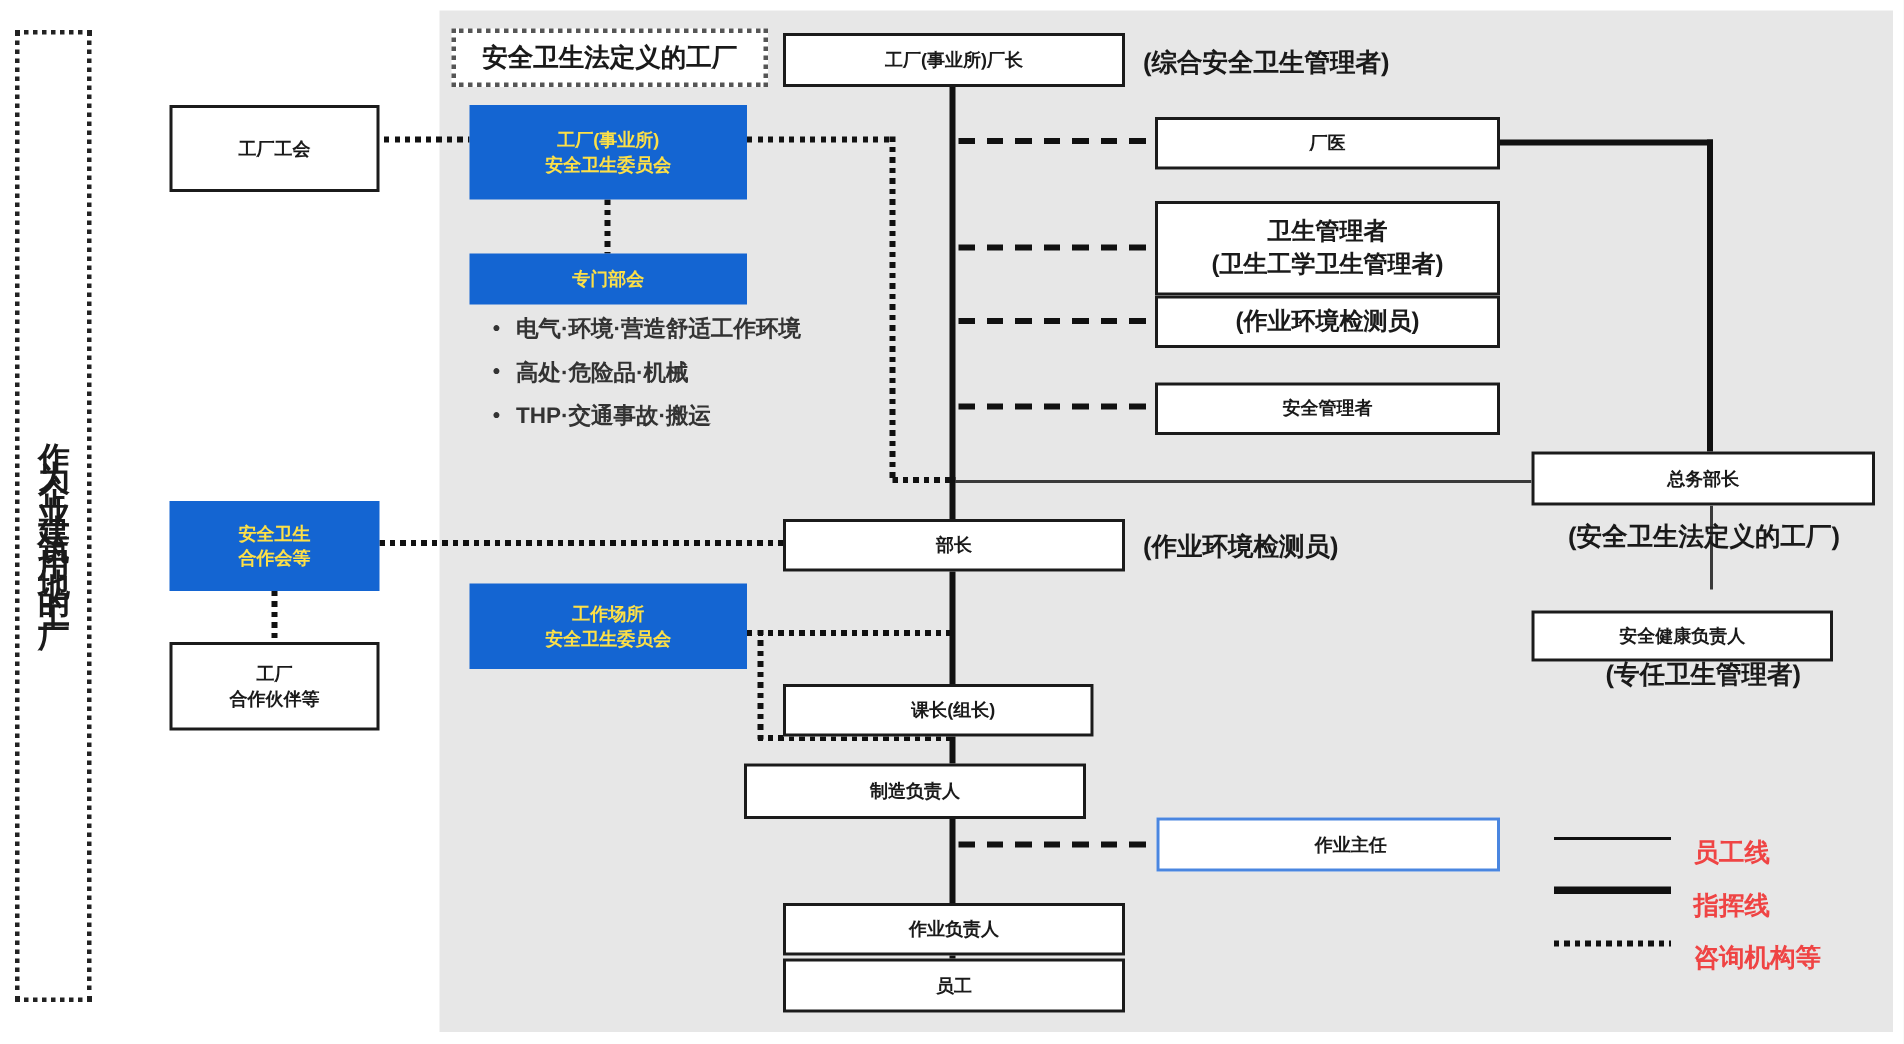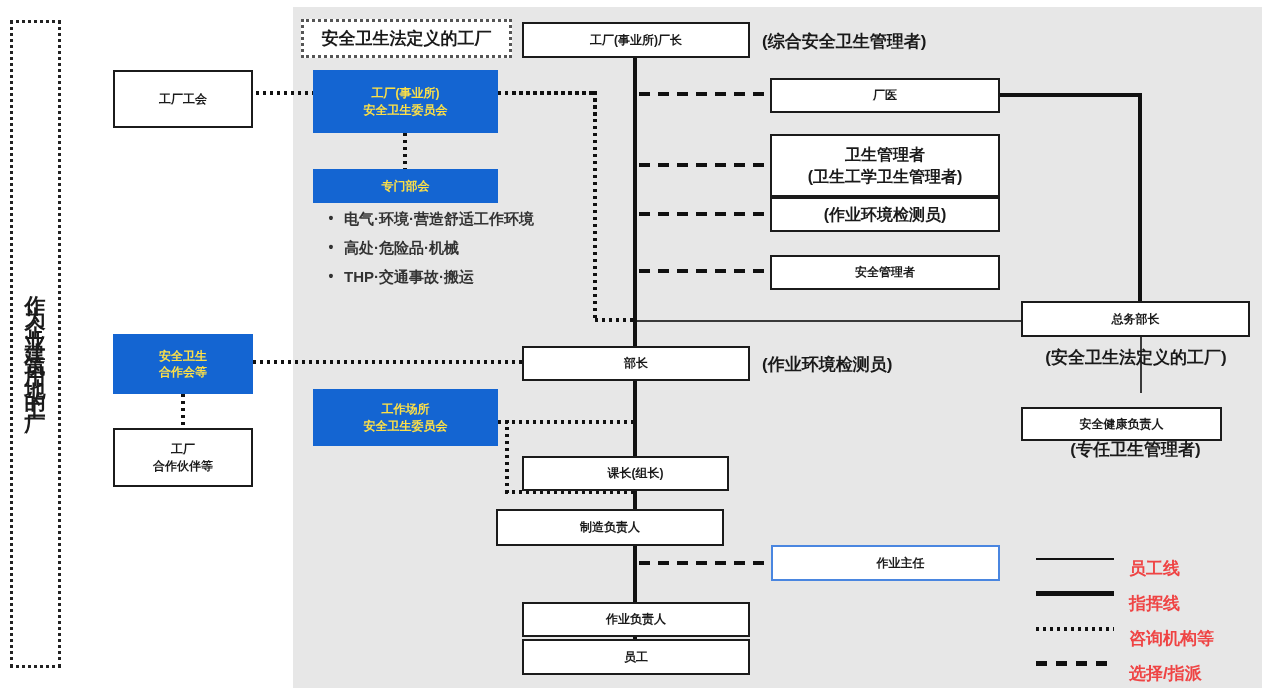--- a/index.html
+++ b/index.html
@@ -125,18 +125,14 @@
       <span class="legend-label">员工线</span>
     </div>
     <div class="legend-row">
       <div class="legend-sample ls-thick"></div>
       <span class="legend-label">指挥线</span>
     </div>
     <div class="legend-row">
       <div class="legend-sample ls-dotted"></div>
       <span class="legend-label">咨询机构等</span>
     </div>
-    <div class="legend-row">
-      <div class="legend-sample ls-dashed"></div>
-      <span class="legend-label">选择/指派</span>
-    </div>
   </div>
 </div>
 
 </body></html>

